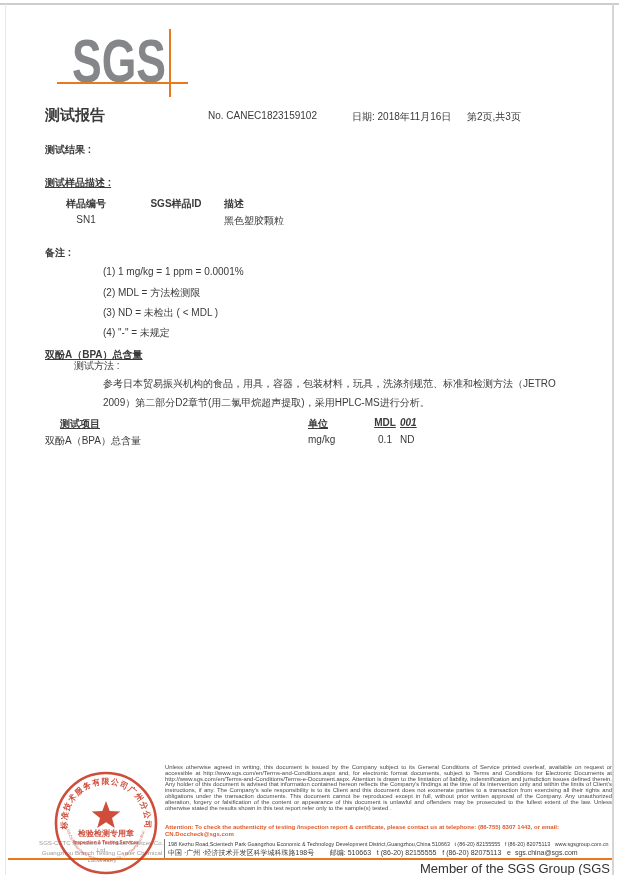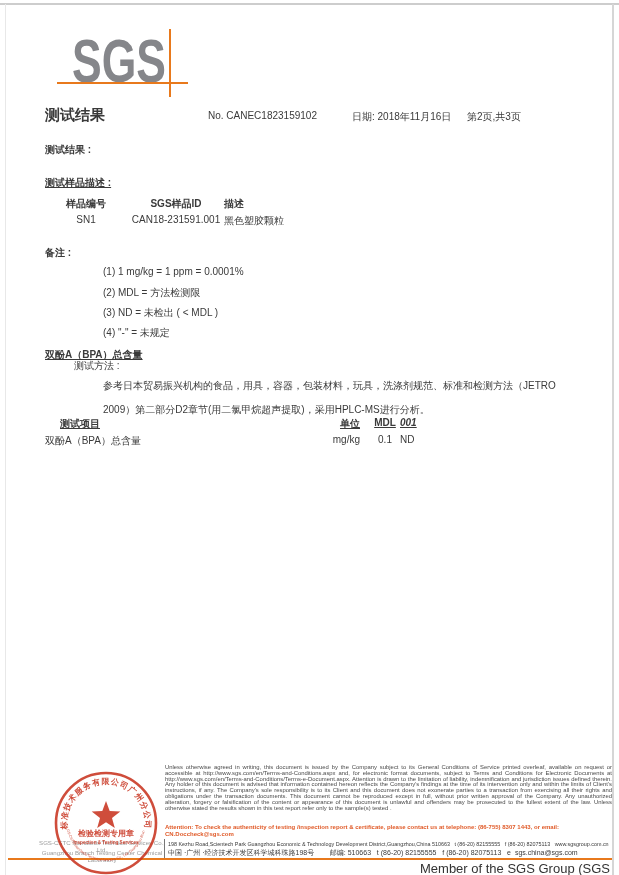--- a/index.html
+++ b/index.html
@@ -10,27 +10,27 @@
   .edge-left{position:absolute;left:5px;top:4px;bottom:0;width:1px;background:#e8e8e8;}
   .abs{position:absolute;}
   
   .logo-hline{position:absolute;left:57px;top:82px;width:131px;height:2px;background:#e8791c;}
   .logo-vline{position:absolute;left:169px;top:29px;width:2px;height:68px;background:#e8791c;}
   
   .t-title{font-size:15px;font-weight:bold;color:#3a3a3a;}
   .t-body{font-size:10px;color:#3a3a3a;}
   .t-bold{font-weight:bold;}
   .t-u{text-decoration:underline;}
-  .method{width:470px;line-height:24px;}
+  .method{width:470px;line-height:19px;}
   
   .s-col1{position:absolute;left:40px;width:92px;text-align:center;}
   .s-col2{position:absolute;left:128px;width:96px;text-align:center;}
   .s-col3{position:absolute;left:224px;}
   
-  .r-unit{position:absolute;left:308px;width:52px;text-align:right;}
+  .r-unit{position:absolute;left:308px;width:52px;text-align:left;}
   .r-mdl{position:absolute;left:363px;width:44px;text-align:center;}
   .r-smp{position:absolute;left:400px;width:44px;text-align:left;}
   
   .legal{position:absolute;left:165px;top:765px;width:447px;font-size:5.9px;line-height:5.8px;
          color:#4a4a4a;text-align:justify;}
   .attention{position:absolute;left:165px;top:824px;width:447px;font-size:6px;line-height:6.6px;
          color:#e05a28;font-weight:bold;}
   .addr-en{position:absolute;left:168px;top:841px;font-size:5.4px;color:#3a3a3a;white-space:pre;}
   .addr-cn{position:absolute;left:168px;top:848px;font-size:7px;color:#3a3a3a;white-space:pre;}
   .addr-divider{position:absolute;left:164px;top:839px;width:1px;height:19px;background:#777;}
@@ -47,37 +47,36 @@
   <div class="edge-top"></div>
   <div class="edge-right"></div>
   <div class="edge-left"></div>
 
   <svg class="abs" style="left:72px;top:30px;" width="100" height="60">
     <text x="0" y="52" font-family="Liberation Sans, DejaVu Sans, sans-serif" font-size="62" font-weight="bold" fill="#85868a" textLength="94" lengthAdjust="spacingAndGlyphs">SGS</text>
   </svg>
   <div class="logo-hline"></div>
   <div class="logo-vline"></div>
 
-  <span class="abs t-title" style="left:45px;top:106px;">测试结果</span>
+  <span class="abs t-title" style="left:45px;top:106px;">测试报告</span>
   <span class="abs t-body" style="left:208px;top:110px;">No. CANEC1823159102</span>
   <span class="abs t-body" style="left:352px;top:110px;">日期: 2018年11月16日</span>
   <span class="abs t-body" style="left:467px;top:110px;">第2页,共3页</span>
 
   <span class="abs t-body t-bold" style="left:45px;top:143px;">测试结果 :</span>
 
   <span class="abs t-body t-bold t-u" style="left:45px;top:176px;">测试样品描述 :</span>
 
   <div class="abs" style="left:0;top:197px;width:619px;height:16px;">
     <span class="s-col1 t-body t-bold">样品编号</span>
     <span class="s-col2 t-body t-bold">SGS样品ID</span>
     <span class="s-col3 t-body t-bold">描述</span>
   </div>
   <div class="abs" style="left:0;top:214px;width:508px;height:16px;">
     <span class="s-col1 t-body">SN1</span>
-    <span class="s-col2 t-body">CAN18-231591.001</span>
     <span class="s-col3 t-body">黑色塑胶颗粒</span>
   </div>
 
   <span class="abs t-body t-bold" style="left:45px;top:246px;">备注 :</span>
   <span class="abs t-body" style="left:103px;top:266px;">(1) 1 mg/kg = 1 ppm = 0.0001%</span>
   <span class="abs t-body" style="left:103px;top:286px;">(2) MDL = 方法检测限</span>
   <span class="abs t-body" style="left:103px;top:306px;">(3) ND = 未检出 ( &lt; MDL )</span>
   <span class="abs t-body" style="left:103px;top:326px;">(4) "-" = 未规定</span>
 
   <span class="abs t-body t-bold t-u" style="left:45px;top:348px;">双酚A（BPA）总含量</span>

